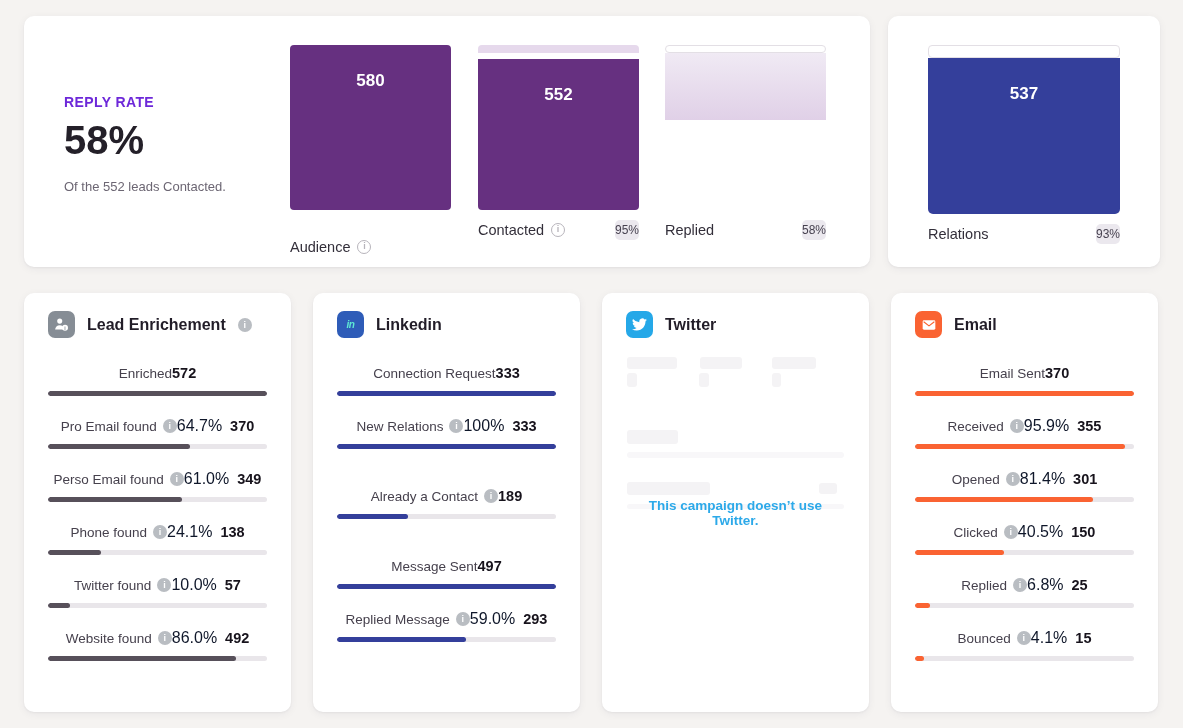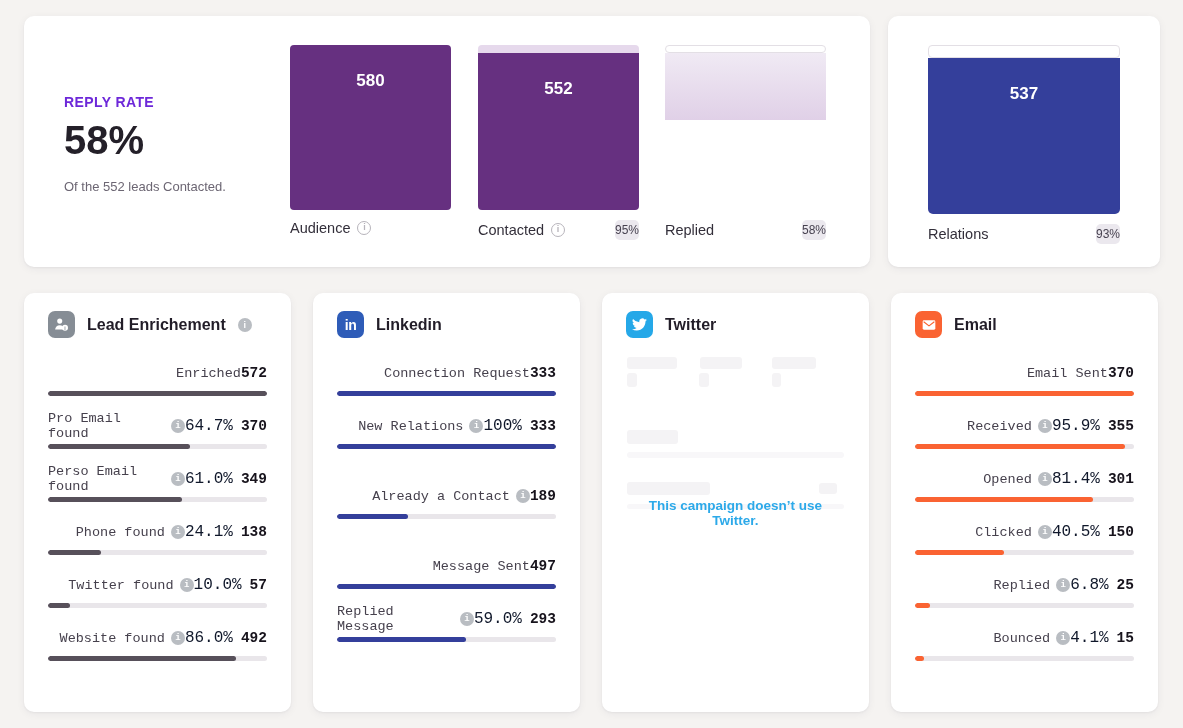--- a/index.html
+++ b/index.html
@@ -20,21 +20,21 @@
   #card-overview { left:24px; top:16px; width:846px; height:251px; }
   #card-relations { left:888px; top:16px; width:272px; height:251px; }
 
   .summary { position:absolute; left:40px; top:78px; }
   .summary-title { font-size:14px; font-weight:bold; letter-spacing:.4px; color:#6d28d9; margin-bottom:8px; }
   .summary-value { font-size:40px; font-weight:bold; color:#242029; margin-bottom:16px; }
   .summary-caption { font-size:13px; color:#6c6673; }
 
   .fbar { position:absolute; top:29px; width:161px; height:165px; display:flex; flex-direction:column; }
   .fbar.audience  { left:266px; }
-  .fbar.contacted { left:454px; }
+  .fbar.contacted { left:454px;gap:6px; }
   .fbar.replied   { left:641px; }
   .seg-value { text-align:center; padding-top:26px; color:#fff; font-size:17px; font-weight:bold; }
   .seg-full   { flex:1; border-radius:4px; }
   .seg-cap-light { height:8px; border-radius:4px 4px 0 0; }
   .seg-main   { flex:1; border-radius:0 0 4px 4px; }
   .seg-cap-white { height:8px; background:#fff; border:1px solid #e3dfe5; border-radius:4px; }
   .seg-faded  { height:67px; background:linear-gradient(#f0eaf4, #e0d0e7); }
 
   .fbar-label { position:absolute; top:204px; width:161px; display:flex; justify-content:space-between; align-items:center; }
   .flabel-left { display:flex; align-items:center; gap:7px; font-size:14.5px; color:#332f3a; }
@@ -59,25 +59,25 @@
   
   #card-lead     { left:24px;  top:293px; width:267px; height:419px; }
   #card-linkedin { left:313px; top:293px; width:267px; height:419px; }
   #card-twitter  { left:602px; top:293px; width:267px; height:419px; }
   #card-email    { left:891px; top:293px; width:267px; height:419px; }
   .mcard-inner { padding:18px 24px 24px; }
 
   .chead { display:flex; align-items:center; gap:12px; margin-bottom:26px; }
   .cicon { width:27px; height:27px; border-radius:7px; display:flex; align-items:center; justify-content:center; flex:none; }
   .ctitle { font-size:16px; font-weight:bold; color:#221d28; }
-  .in-glyph { color:#ffffff; font-weight:bold; font-size:14px; letter-spacing:-.5px; }
+  .in-glyph { color:#5eead4; font-weight:bold; font-size:10px; letter-spacing:-.5px;font-style:italic; }
 
   .mrow { margin-bottom:21px; }
   .mrow.gap-lg { margin-top:38px; }
-  .mrow-top { display:flex; justify-content:flex-end; align-items:center; margin-bottom:9px; height:18px;font-family:Liberation Mono, monospace; }
+  .mrow-top { display:flex; justify-content:center; align-items:center; margin-bottom:9px; height:18px; }
   .mlabel { display:flex; align-items:center; gap:6px; font-size:13.5px; color:#46414d; }
   .mright { display:flex; align-items:center; gap:8px; }
   .mpct { font-size:16px; color:#0f172a; }
   .mval { font-size:14.5px; font-weight:bold; color:#17131c; }
   .track { height:5px; border-radius:3px; background:#e9e6ea; overflow:hidden; }
   .fill { height:100%; border-radius:3px; }
 
   
   .skeleton { position:relative; margin-top:-7px; height:175px; }
   .sk { position:absolute; background:#f4f3f5; border-radius:3px; }
@@ -97,21 +97,21 @@
     <div class="summary-title">REPLY RATE</div>
     <div class="summary-value">58%</div>
     <div class="summary-caption">Of the 552 leads Contacted.</div>
   </div>
 
   <div class="fbar audience">
     <div class="seg-full" style="background: rgb(102, 48, 128);">
       <div class="seg-value">580</div>
     </div>
   </div>
-  <div class="fbar-label audience" style="left:266px;">
+  <div class="fbar-label audience" style="left:266px;margin-top:19px;">
     <span class="flabel-left">
       <span>Audience</span>
       <i class="info-outline">i</i>
     </span>
   </div>
 
   <div class="fbar contacted">
     <div class="seg-cap-light" style="background: rgb(230, 217, 236);"></div>
     <div class="seg-main" style="background: rgb(102, 48, 128);">
       <div class="seg-value">552</div>

